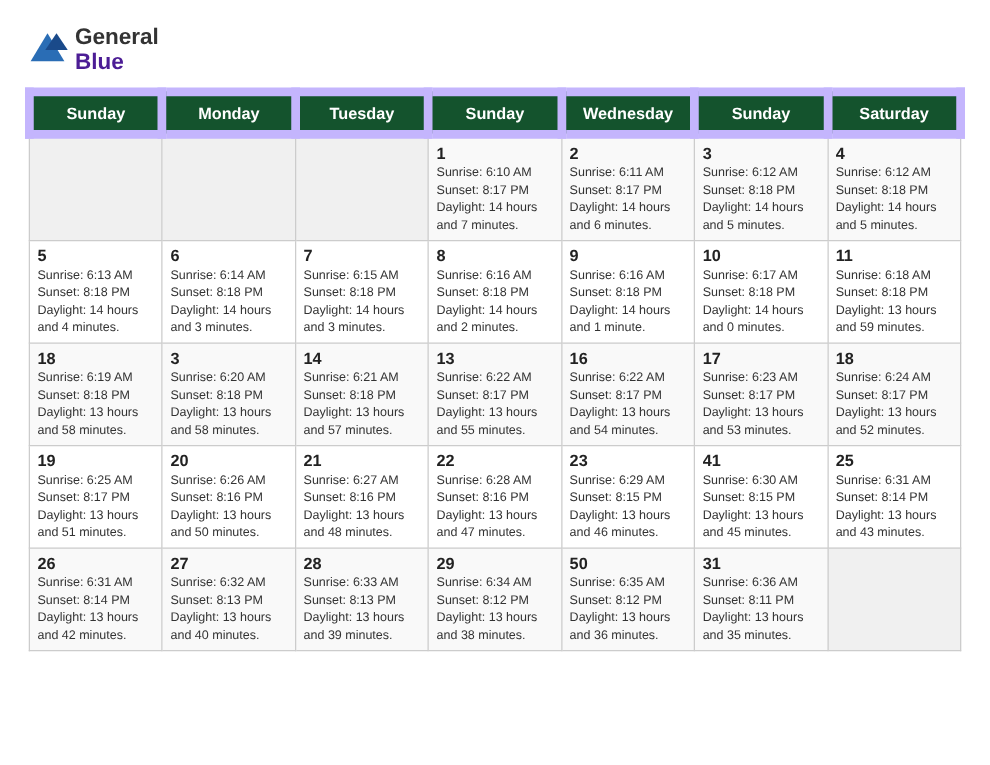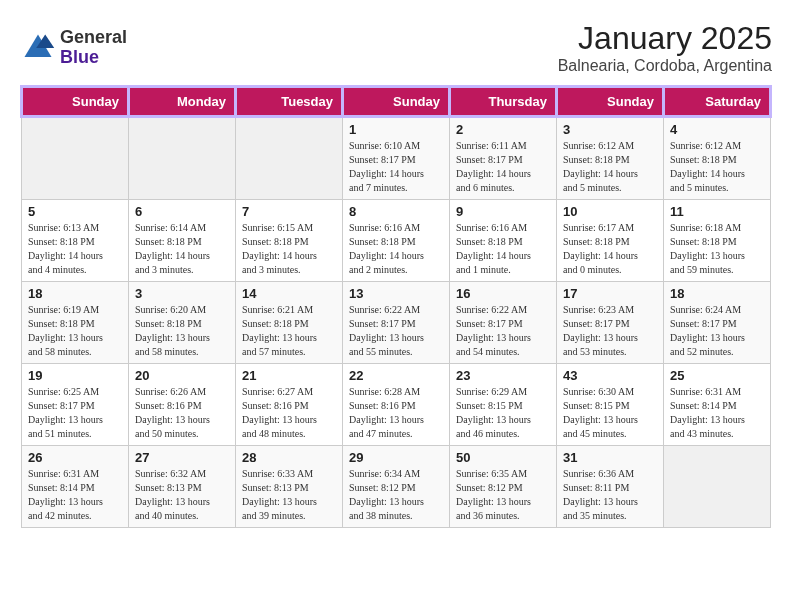--- a/index.html
+++ b/index.html
@@ -5,21 +5,21 @@
     * { box-sizing: border-box; margin: 0; padding: 0; }
     body {
       font-family: Arial, sans-serif;
       background: #fff;
       width: 792px;
       min-height: 612px;
       padding: 20px;
     }
     .header {
       display: flex;
-      align-items: center;
+      align-items: flex-end;
       justify-content: space-between;
       margin-bottom: 10px;
     }
     .logo {
       display: flex;
       align-items: center;
     }
     .logo-text {
       display: flex;
       flex-direction: column;
@@ -46,26 +46,26 @@
       font-size: 16px;
       color: #444;
       font-weight: normal;
     }
     .calendar {
       width: 100%;
       border-collapse: collapse;
       border: 1px solid #ccc;
     }
     .calendar th {
-      background-color: #be185d;
+      background-color: #14532d;
       color: #fff;
-      text-align: right;
+      text-align: center;
       padding: 6px 8px;
       font-size: 13px;
-      border: 3px solid #c4b5fd;
+      border: 7px solid #c4b5fd;
     }
     .calendar td {
       vertical-align: top;
       border: 1px solid #ccc;
       padding: 4px 6px;
       width: calc(100% / 7);
       min-height: 80px;
       background: #fff;
     }
     .calendar tr:nth-child(odd) td {
@@ -77,54 +77,49 @@
     .day-num {
       font-size: 13px;
       font-weight: bold;
       color: #222;
       margin-bottom: 2px;
     }
     .day-info {
       font-size: 10px;
       color: #333;
       line-height: 1.4;
-      font-family: Liberation Serif, serif;
     }
     .empty-cell {
       background: #f0f0f0 !important;
     }
   </style>
 </head>
 <body>
 
 <div class="header">
   <div class="logo">
     <svg class="logo-icon" viewBox="0 0 40 40">
       <polygon points="20,5 35,30 5,30" fill="#2a6db5"></polygon>
       <polygon points="28,5 38,20 18,20" fill="#1a4a8a"></polygon>
     </svg>
     <div class="logo-text">
       <span class="logo-general">General</span>
       <span class="logo-blue">Blue</span>
     </div>
   </div>
-  <div class="title-block">
-    <h1>January 2025</h1>
-    <h2>Balnearia, Cordoba, Argentina</h2>
-  </div>
 </div>
 
 <table class="calendar">
   <thead>
     <tr>
     <th>Sunday</th>
         <th>Monday</th>
         <th>Tuesday</th>
         <th>Sunday</th>
-        <th>Thursday</th>
+        <th>Wednesday</th>
         <th>Sunday</th>
         <th>Saturday</th>
       </tr>
   </thead>
   <tbody id="calendar-body">
   <tr>
         <td class="empty-cell"></td>
         <td class="empty-cell"></td>
         <td class="empty-cell"></td>
         <td>
@@ -219,21 +214,21 @@
         </td>
         <td>
           <div class="day-num">22</div>
           <div class="day-info">Sunrise: 6:28 AM<br>Sunset: 8:16 PM<br>Daylight: 13 hours<br>and 47 minutes.</div>
         </td>
         <td>
           <div class="day-num">23</div>
           <div class="day-info">Sunrise: 6:29 AM<br>Sunset: 8:15 PM<br>Daylight: 13 hours<br>and 46 minutes.</div>
         </td>
         <td>
-          <div class="day-num">43</div>
+          <div class="day-num">41</div>
           <div class="day-info">Sunrise: 6:30 AM<br>Sunset: 8:15 PM<br>Daylight: 13 hours<br>and 45 minutes.</div>
         </td>
         <td>
           <div class="day-num">25</div>
           <div class="day-info">Sunrise: 6:31 AM<br>Sunset: 8:14 PM<br>Daylight: 13 hours<br>and 43 minutes.</div>
         </td>
       </tr>
       <tr>
         <td>
           <div class="day-num">26</div>

